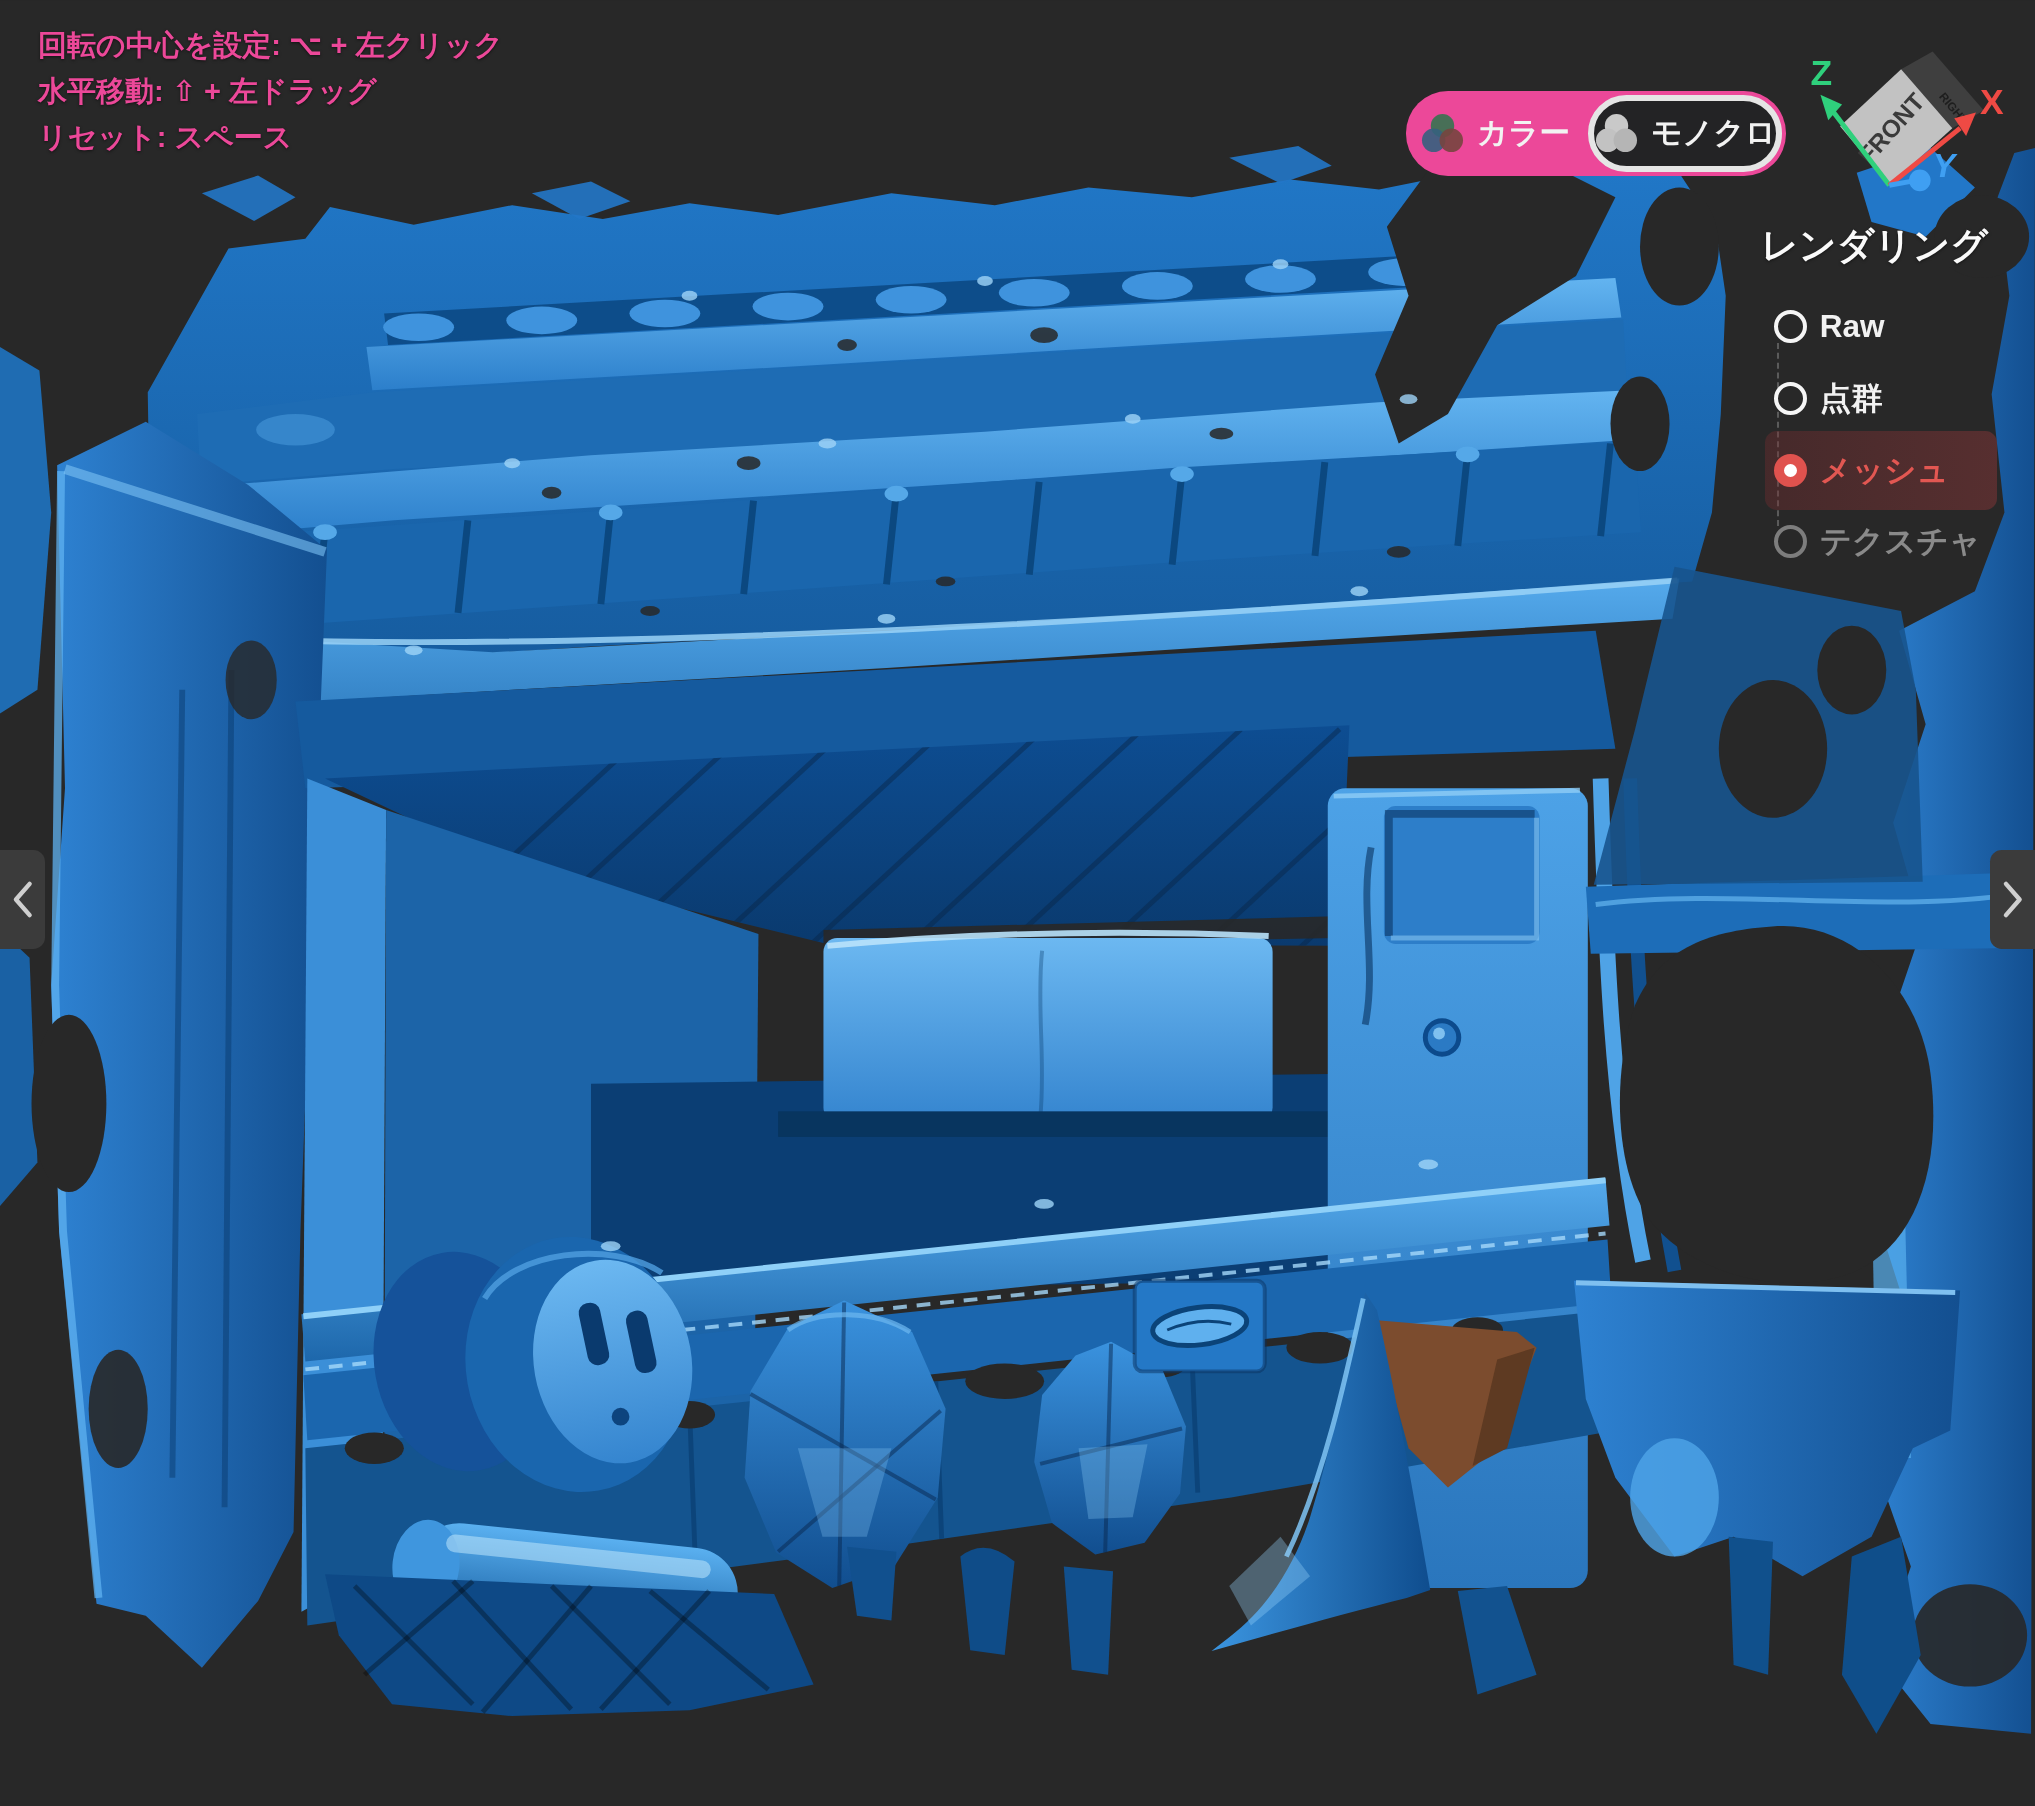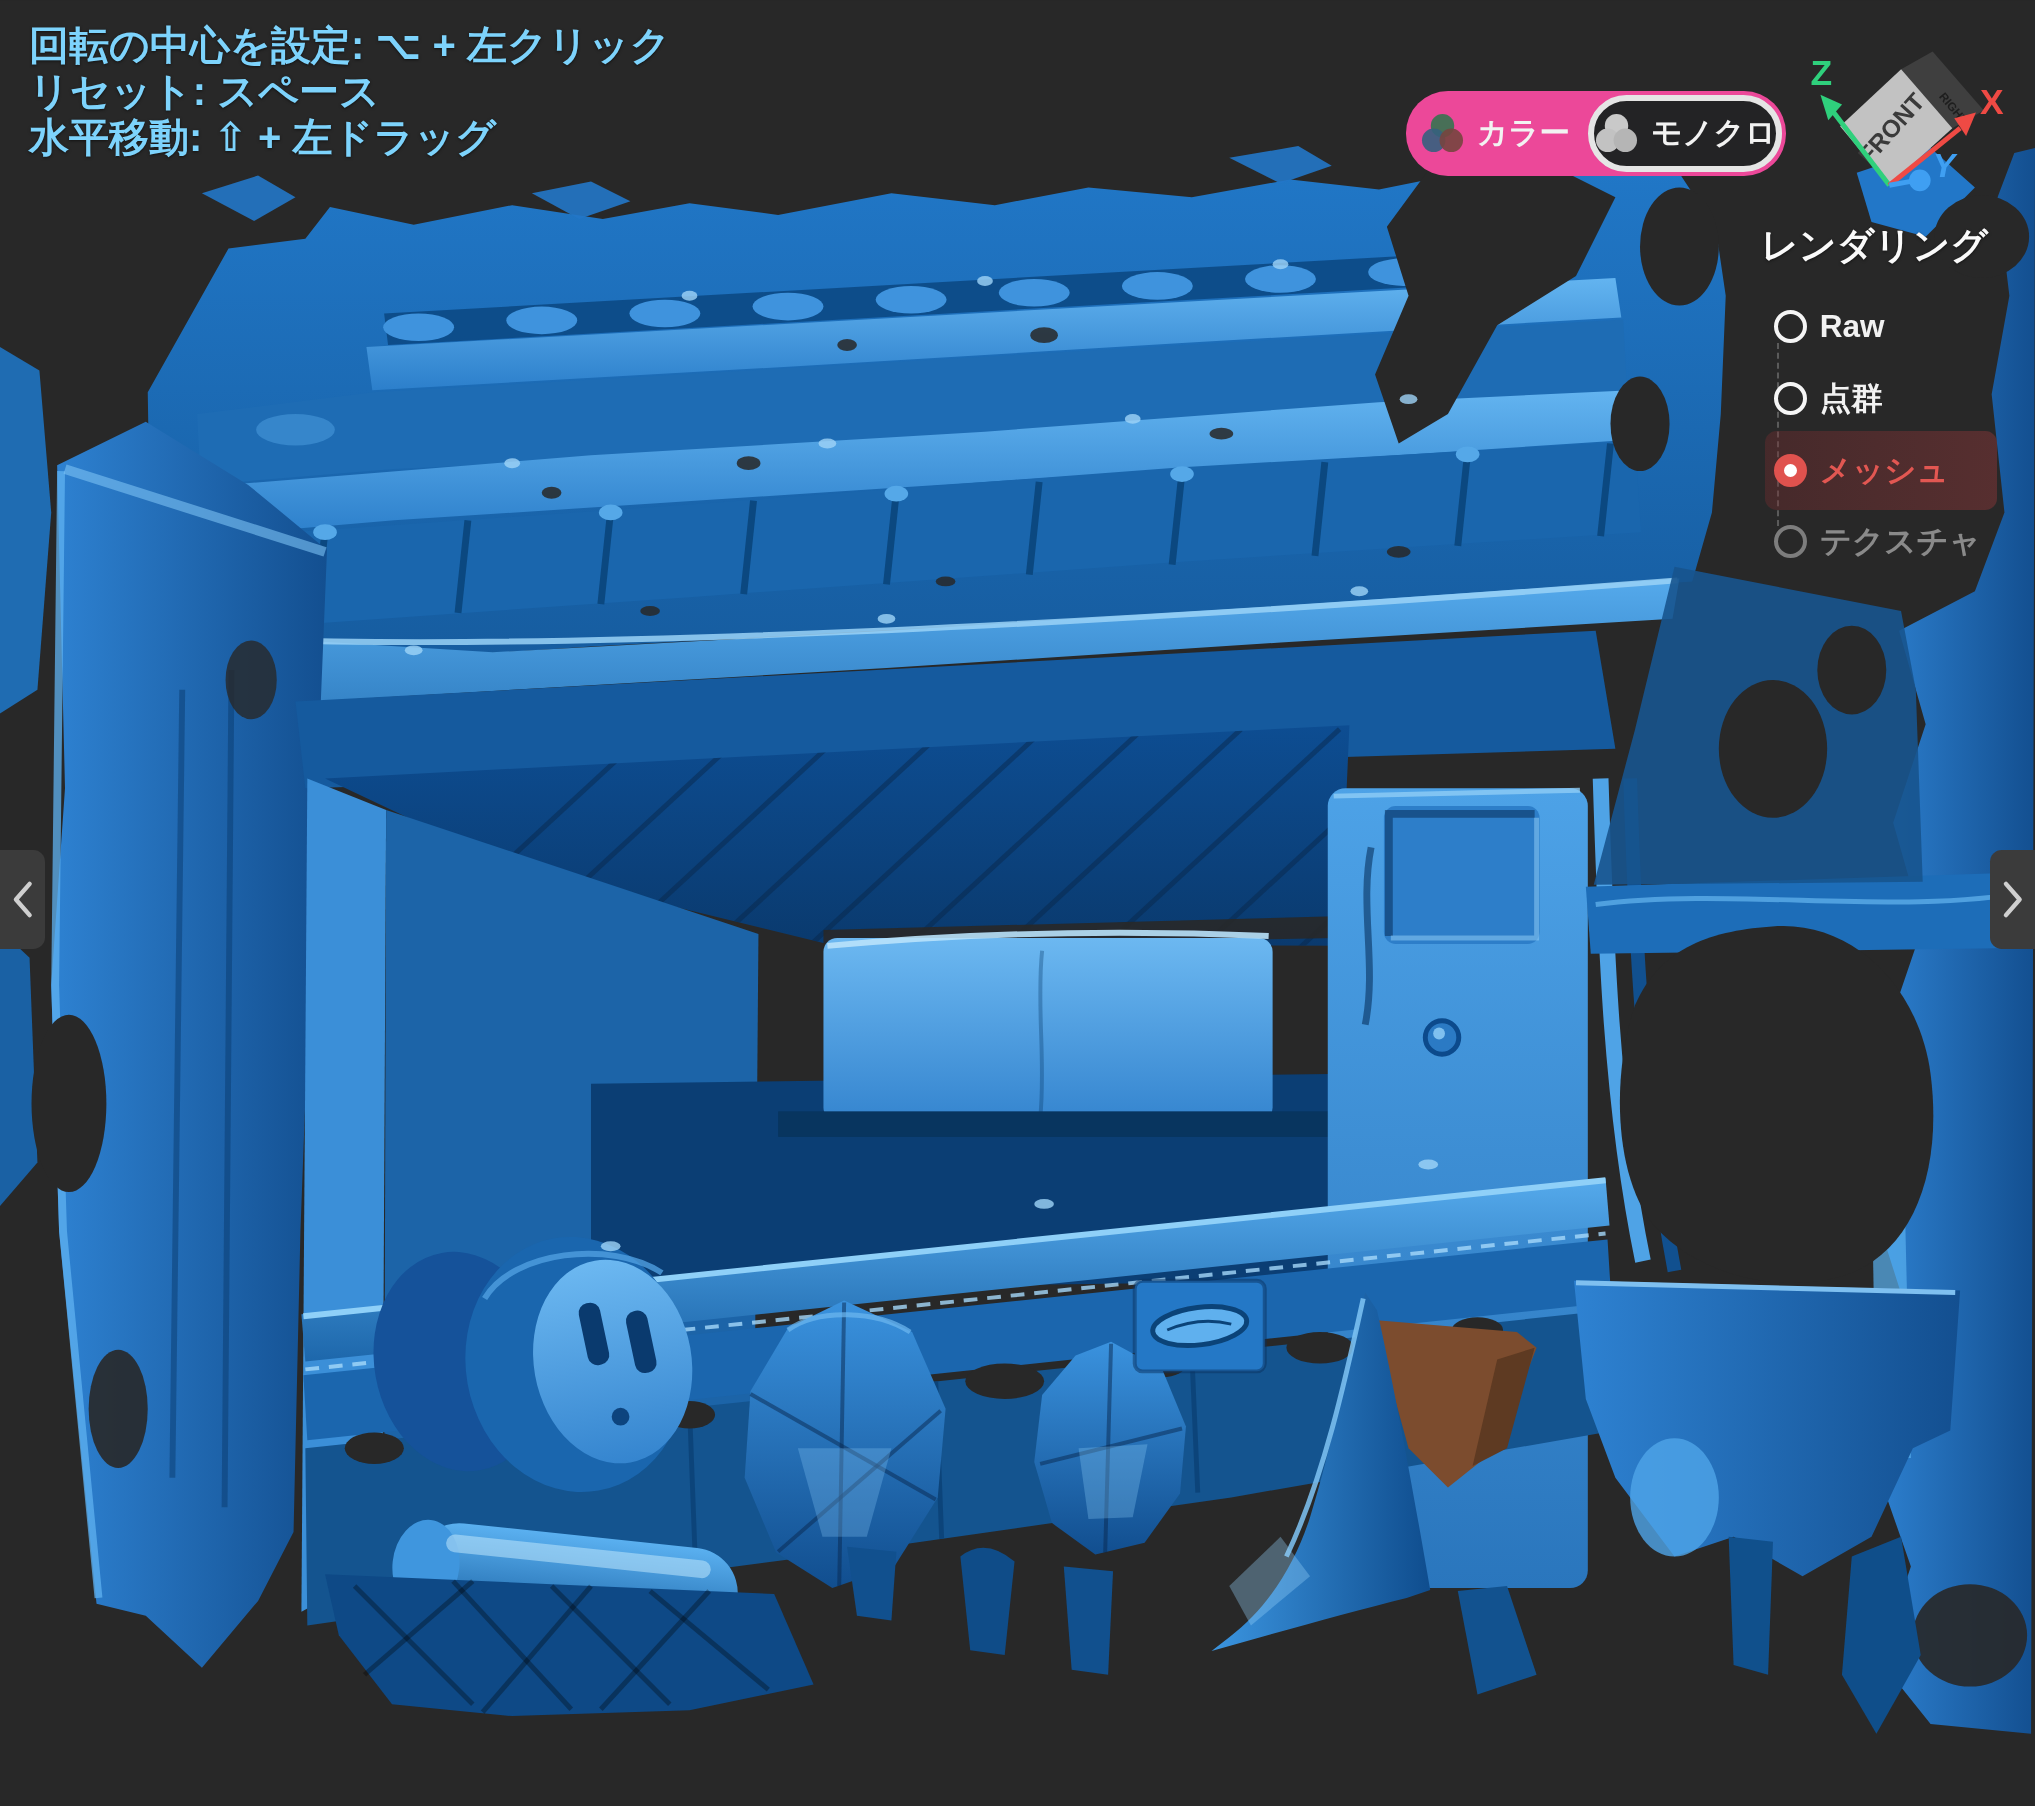--- a/index.html
+++ b/index.html
@@ -6,22 +6,22 @@
   body{
     width:2035px;height:1807px;position:relative;overflow:hidden;
     background:#282828;
     font-family:"Liberation Sans","DejaVu Sans",sans-serif;
     -webkit-font-smoothing:antialiased;
   }
   
   #viewport{position:absolute;left:0;top:0;width:2035px;height:1807px;}
   
   .hints{
-    position:absolute;left:29px;top:21.7px;color:#7dd3fc;
-    font-size:40px;line-height:46px;font-weight:600;
+    position:absolute;left:38px;top:21.7px;color:#ec4899;
+    font-size:29px;line-height:46px;font-weight:600;
     text-shadow:0 1px 3px rgba(0,0,0,.55);white-space:nowrap;z-index:30;
   }
   
   .mode-toggle{
     position:absolute;left:1406px;top:91px;width:380px;height:85px;
     background:#ec4899;border-radius:42px;display:flex;align-items:flex-start;
     z-index:30;
   }
   .mode-seg{
     flex:1;height:100%;display:flex;align-items:center;justify-content:center;
@@ -364,22 +364,22 @@
     <ellipse cx="900" cy="628" rx="9" ry="5"></ellipse>
       <ellipse cx="1380" cy="600" rx="9" ry="5"></ellipse>
     <ellipse cx="620" cy="1265" rx="10" ry="5"></ellipse>
       <ellipse cx="1060" cy="1222" rx="10" ry="5"></ellipse>
     <ellipse cx="1450" cy="1182" rx="10" ry="5"></ellipse>
   </g>
 </svg>
 
 <div class="hints">
   <div>回転の中心を設定: ⌥ + 左クリック</div>
+  <div>水平移動: ⇧ + 左ドラッグ</div>
   <div>リセット: スペース</div>
-  <div>水平移動: ⇧ + 左ドラッグ</div>
 </div>
 
 <div class="mode-toggle">
   <div class="mode-seg">
     <svg class="tri-icon" viewBox="0 0 46 44">
       <circle cx="23" cy="14" r="12" fill="#3f7253" opacity=".95"></circle>
       <circle cx="14" cy="29" r="12" fill="#35607e" opacity=".9"></circle>
       <circle cx="32" cy="29" r="12" fill="#77453f" opacity=".9"></circle>
     </svg>
     <span>カラー</span>

